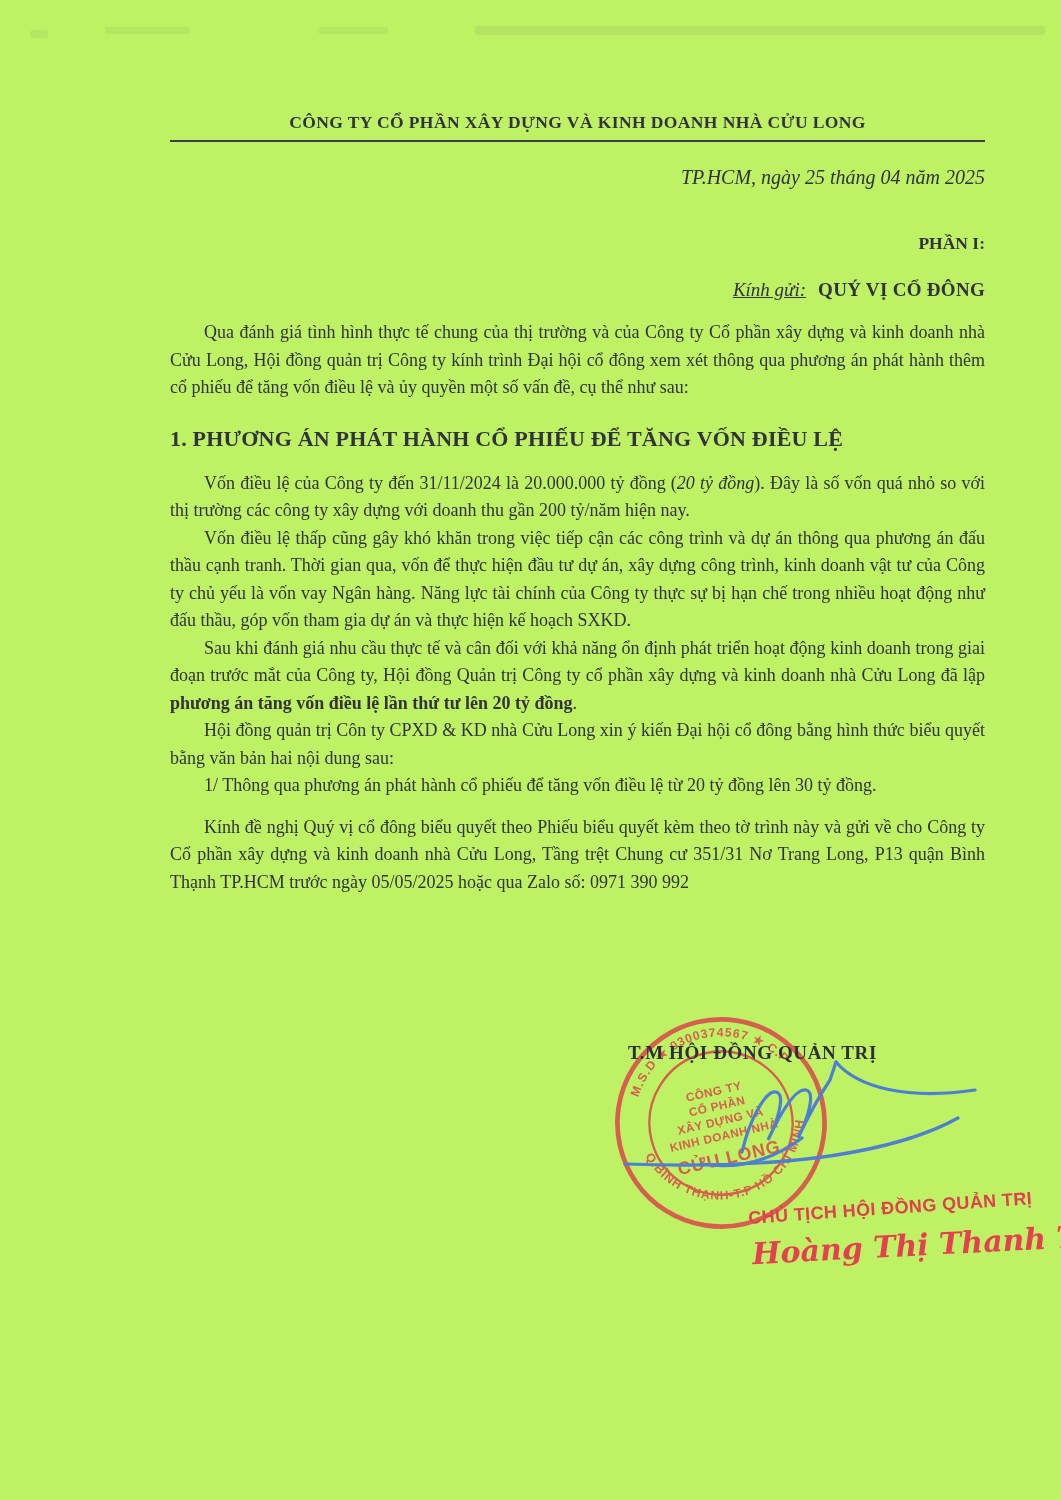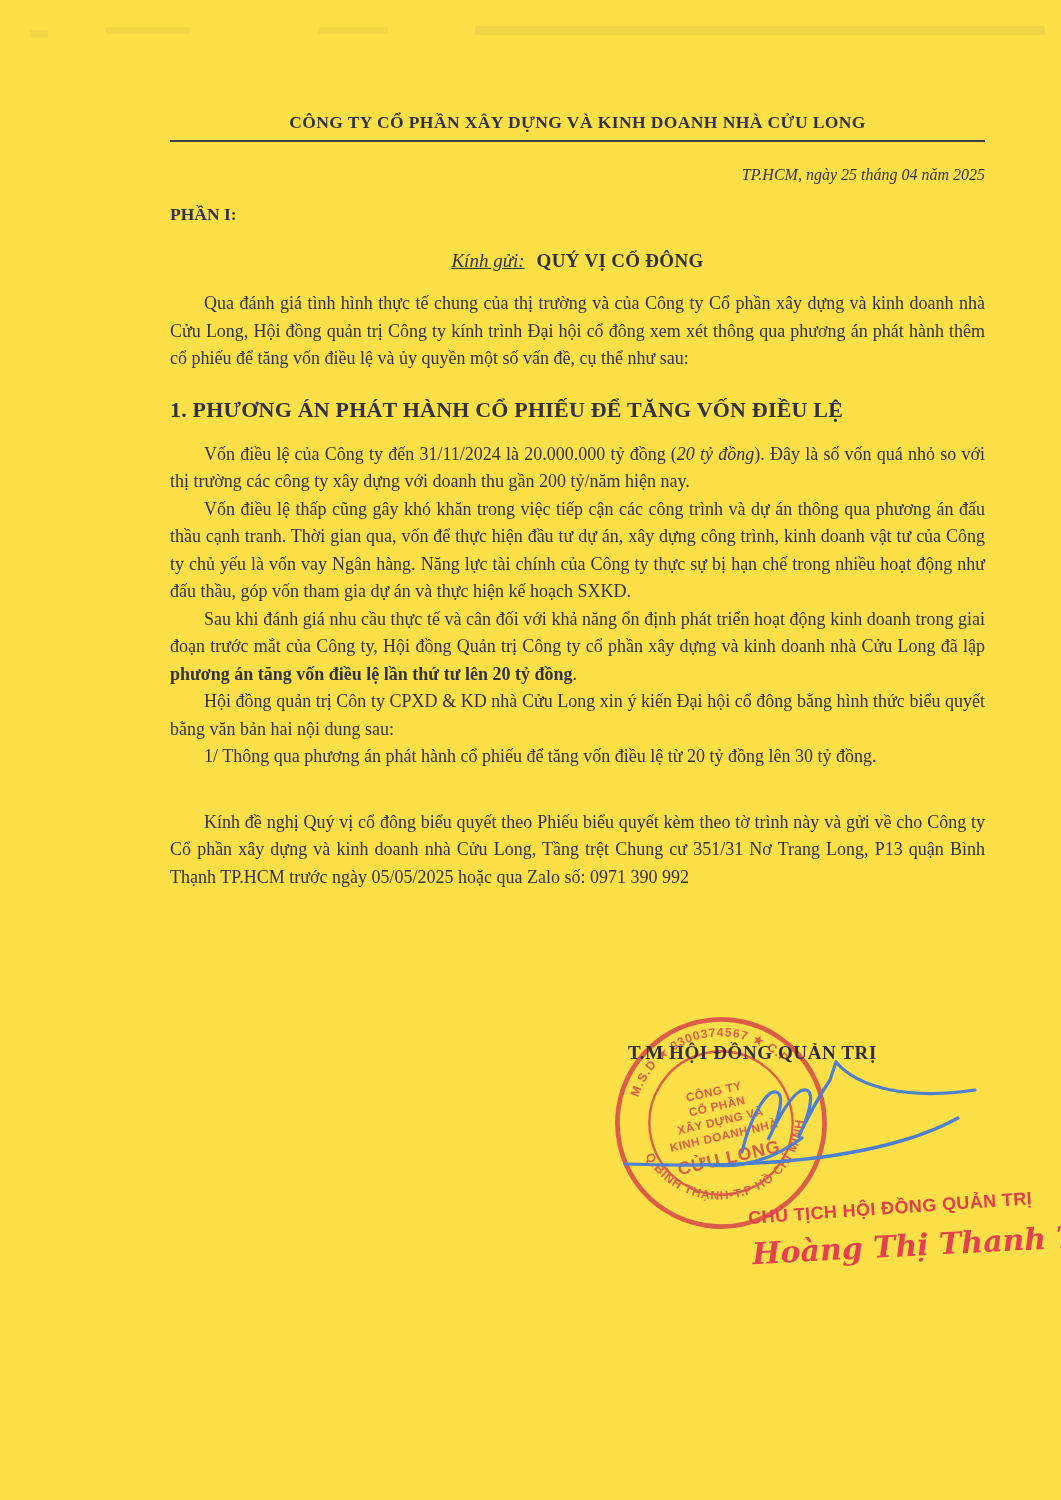--- a/index.html
+++ b/index.html
@@ -1,19 +1,19 @@
 <!DOCTYPE html>
 <html><head>
 <meta charset="utf-8">
 <style>
   html,body{margin:0;padding:0;background:#ffffff;}
   .page{
     position:relative;
     width:1061px;height:1500px;
-    background:#fde047;
+    background:#bef264;
     overflow:hidden;
     font-family:"Liberation Serif","DejaVu Serif",serif;
     color:#31323c;
   }
   
   .artifact{position:absolute;background:rgba(60,60,70,.06);border-radius:2px;}
   .a1{left:30px;top:30px;width:18px;height:8px;}
   .a2{left:105px;top:27px;width:85px;height:7px;}
   .a3{left:318px;top:27px;width:70px;height:7px;}
   .a4{left:475px;top:26px;width:570px;height:9px;background:rgba(60,60,70,.07);}
@@ -21,42 +21,42 @@
   .content{
     position:absolute;left:170px;top:112px;width:815px;
   }
   .company-header{
     text-align:center;font-weight:bold;font-size:17.5px;letter-spacing:.4px;
   }
   .header-rule{
     border:none;border-top:2.2px solid #3c3d47;margin:7px 0 0 0;
   }
   .date-line{
-    margin-top:24px;text-align:right;font-style:italic;font-size:16px;
+    margin-top:24px;text-align:right;font-style:italic;font-size:20px;
   }
   .doc-title{
     margin-top:28px;text-align:center;font-weight:bold;font-size:20px;letter-spacing:.3px;
   }
   .part-label{
-    margin-top:20px;text-align:left;font-weight:bold;font-size:17.5px;
+    margin-top:44px;text-align:right;font-weight:bold;font-size:17.5px;
   }
   .salutation{
-    margin-top:25px;text-align:center;font-size:19px;
+    margin-top:25px;text-align:right;font-size:19px;
   }
   .salutation-label{font-style:italic;text-decoration:underline;margin-right:12px;}
   .salutation-value{font-weight:bold;letter-spacing:.3px;}
 
   .body-text{margin-top:18px;}
   .body-text p{
     margin:0;font-size:18px;line-height:27.5px;text-align:justify;text-indent:34px;
   }
   .section-heading{
     margin-top:24px;margin-bottom:4px;font-weight:bold;font-size:22px;letter-spacing:.2px;
   }
-  .closing{margin-top:38px;}
+  .closing{margin-top:14px;}
 
   
   .sig-tm{
     position:absolute;left:628px;top:1042px;z-index:3;
     font-weight:bold;font-size:19px;letter-spacing:.6px;color:#2e2f39;
   }
   .stamp-wrap{
     position:absolute;left:608px;top:1010px;width:226px;height:226px;z-index:1;
     transform:rotate(-13deg);opacity:.88;
   }

